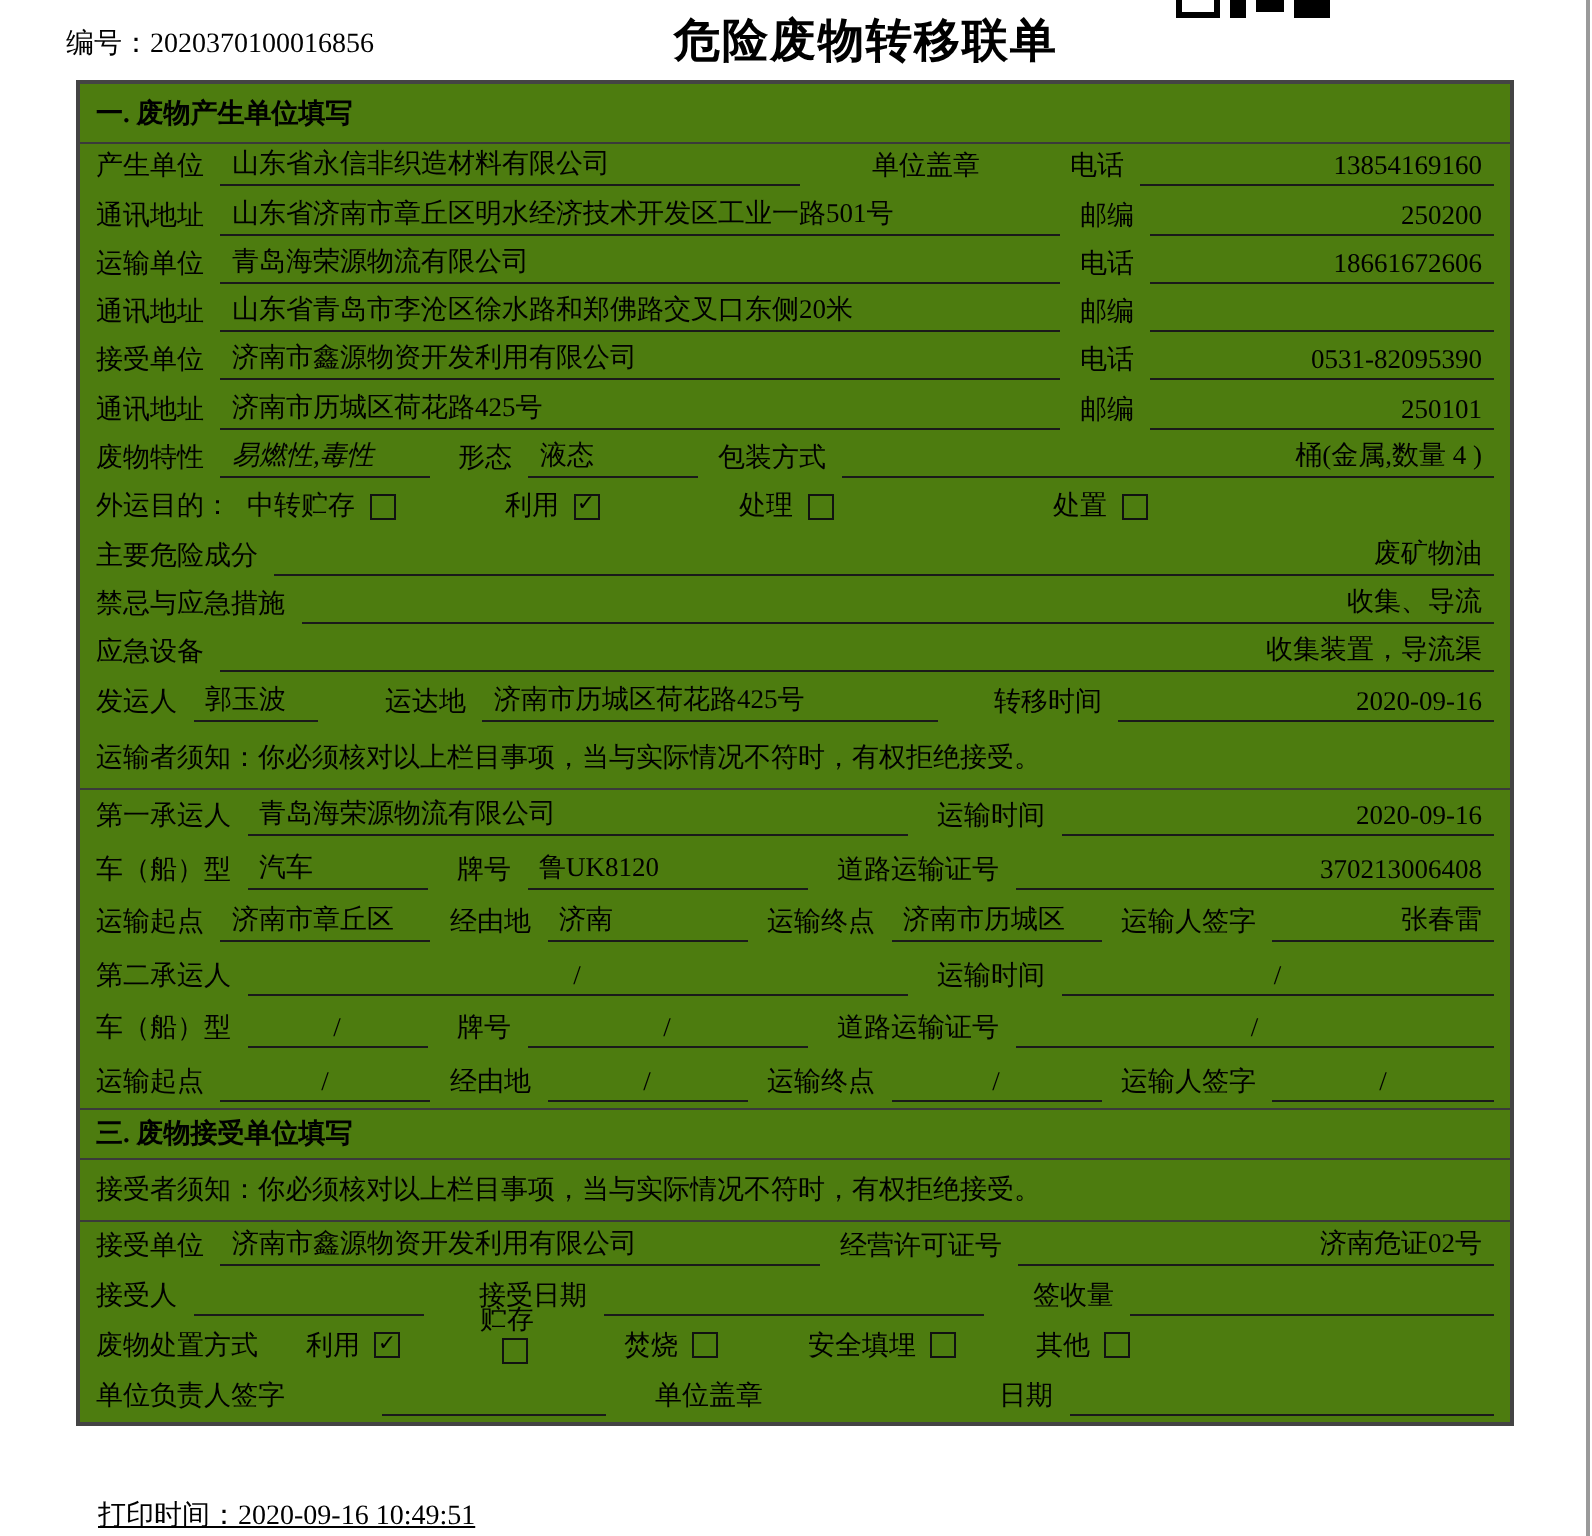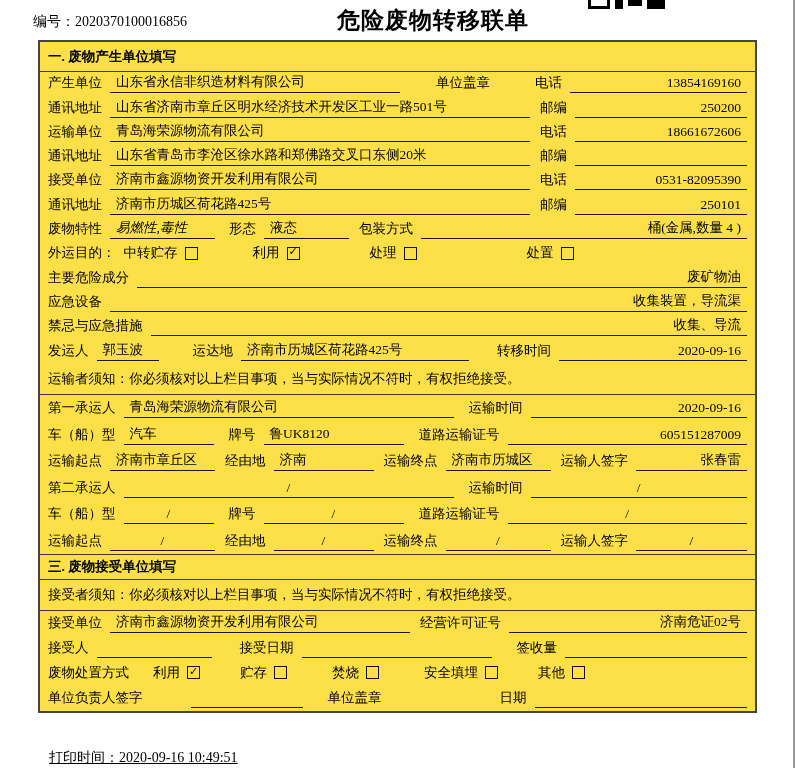--- a/index.html
+++ b/index.html
@@ -7,21 +7,21 @@
        font-family:"Liberation Serif","DejaVu Serif",serif;color:#000;}
   .page{position:relative;width:796px;height:613px;}
   .page-edge{position:absolute;top:0;right:1px;width:2px;height:768px;background:#9a9a9a;}
   .qr{position:absolute;top:0;left:588px;height:9px;display:flex;gap:5px;align-items:flex-start;}
   .qr .qb{background:#000;display:block;}
   .qr .qo{background:#fff;border:3px solid #000;border-top:none;display:block;}
   .doc-no{position:absolute;left:33px;top:13px;font-size:14px;white-space:nowrap;}
   .doc-title{position:absolute;left:0;top:5px;width:100%;text-align:center;
              font-size:23px;font-weight:bold;letter-spacing:1px;padding-left:70px;box-sizing:border-box;}
   .form-table{position:absolute;left:38px;top:40px;width:719px;border:2px solid #444;
-              background:#fde047;box-sizing:border-box;}
+              background:#4d7c0f;box-sizing:border-box;}
   .sec-header{font-weight:bold;font-size:13.5px;padding:3px 8px;border-bottom:1px solid #3a3a3a;}
   .sec-0 .sec-header{padding:6px 8px 5px 8px;}
   .section + .section .sec-header{border-top:1px solid #3a3a3a;}
   .note-row{font-size:13.5px;padding:6px 8px;border-bottom:1px solid #3a3a3a;}
   .frow{display:flex;align-items:flex-end;padding:0 8px 3px 8px;font-size:13.5px;
         box-sizing:border-box;white-space:nowrap;}
   .sec-0 .frow{height:24.3px;}
   .sec-1 .frow{height:26.5px;}
   .sec-2 .frow{height:25px;}
   .flabel,.fplain{flex:0 0 auto;padding-bottom:1px;text-align:center;}
@@ -120,26 +120,26 @@
           <span class="cbg" style="margin-left: 110px;">
             <span class="cbl">处置</span>
             <span class="cbox"></span>
           </span>
         </div>
         <div class="frow">
           <span class="flabel">主要危险成分</span>
           <span class="fvalue grow">废矿物油</span>
         </div>
         <div class="frow">
+          <span class="flabel">禁忌与应急措施</span>
+          <span class="fvalue grow">收集、导流</span>
+        </div>
+        <div class="frow">
           <span class="flabel">应急设备</span>
           <span class="fvalue grow">收集装置，导流渠</span>
-        </div>
-        <div class="frow">
-          <span class="flabel">禁忌与应急措施</span>
-          <span class="fvalue grow">收集、导流</span>
         </div>
         <div class="frow">
           <span class="flabel">发运人</span>
           <span class="fvalue" style="width: 62px;">郭玉波</span>
           <span class="flabel" style="margin-left: 34px;">运达地</span>
           <span class="fvalue" style="width: 228px;">济南市历城区荷花路425号</span>
           <span class="flabel" style="margin-left: 28px;">转移时间</span>
           <span class="fvalue grow">2020-09-16</span>
         </div>
       </div>
@@ -150,21 +150,21 @@
           <span class="fvalue" style="width: 330px;">青岛海荣源物流有限公司</span>
           <span class="flabel" style="margin-left: 15px;">运输时间</span>
           <span class="fvalue grow">2020-09-16</span>
         </div>
         <div class="frow">
           <span class="flabel">车（船）型</span>
           <span class="fvalue" style="width: 90px;">汽车</span>
           <span class="flabel" style="margin-left: 15px;">牌号</span>
           <span class="fvalue" style="width: 140px;">鲁UK8120</span>
           <span class="flabel" style="margin-left: 15px;">道路运输证号</span>
-          <span class="fvalue grow">605151287009</span>
+          <span class="fvalue grow">370213006408</span>
         </div>
         <div class="frow">
           <span class="flabel">运输起点</span>
           <span class="fvalue" style="width: 105px;">济南市章丘区</span>
           <span class="flabel" style="margin-left: 10px;">经由地</span>
           <span class="fvalue" style="width: 100px;">济南</span>
           <span class="flabel" style="margin-left: 10px;">运输终点</span>
           <span class="fvalue" style="width: 105px;">济南市历城区</span>
           <span class="flabel" style="margin-left: 10px;">运输人签字</span>
           <span class="fvalue grow">张春雷</span>
@@ -212,21 +212,21 @@
           <span class="fvalue grow"></span>
         </div>
         <div class="frow">
           <span class="flabel">废物处置方式</span>
           <span class="cbg" style="margin-left: 16px;">
             <span class="cbl">利用</span>
             <span class="cbox">
               <span class="mark">✓</span>
             </span>
           </span>
-          <span class="cbg" style="margin-left: 40px;">
+          <span class="cbg" style="margin-left: 40px; flex-direction: column;">
             <span class="cbl">贮存</span>
             <span class="cbox"></span>
           </span>
           <span class="cbg" style="margin-left: 45px;">
             <span class="cbl">焚烧</span>
             <span class="cbox"></span>
           </span>
           <span class="cbg" style="margin-left: 45px;">
             <span class="cbl">安全填埋</span>
             <span class="cbox"></span>

